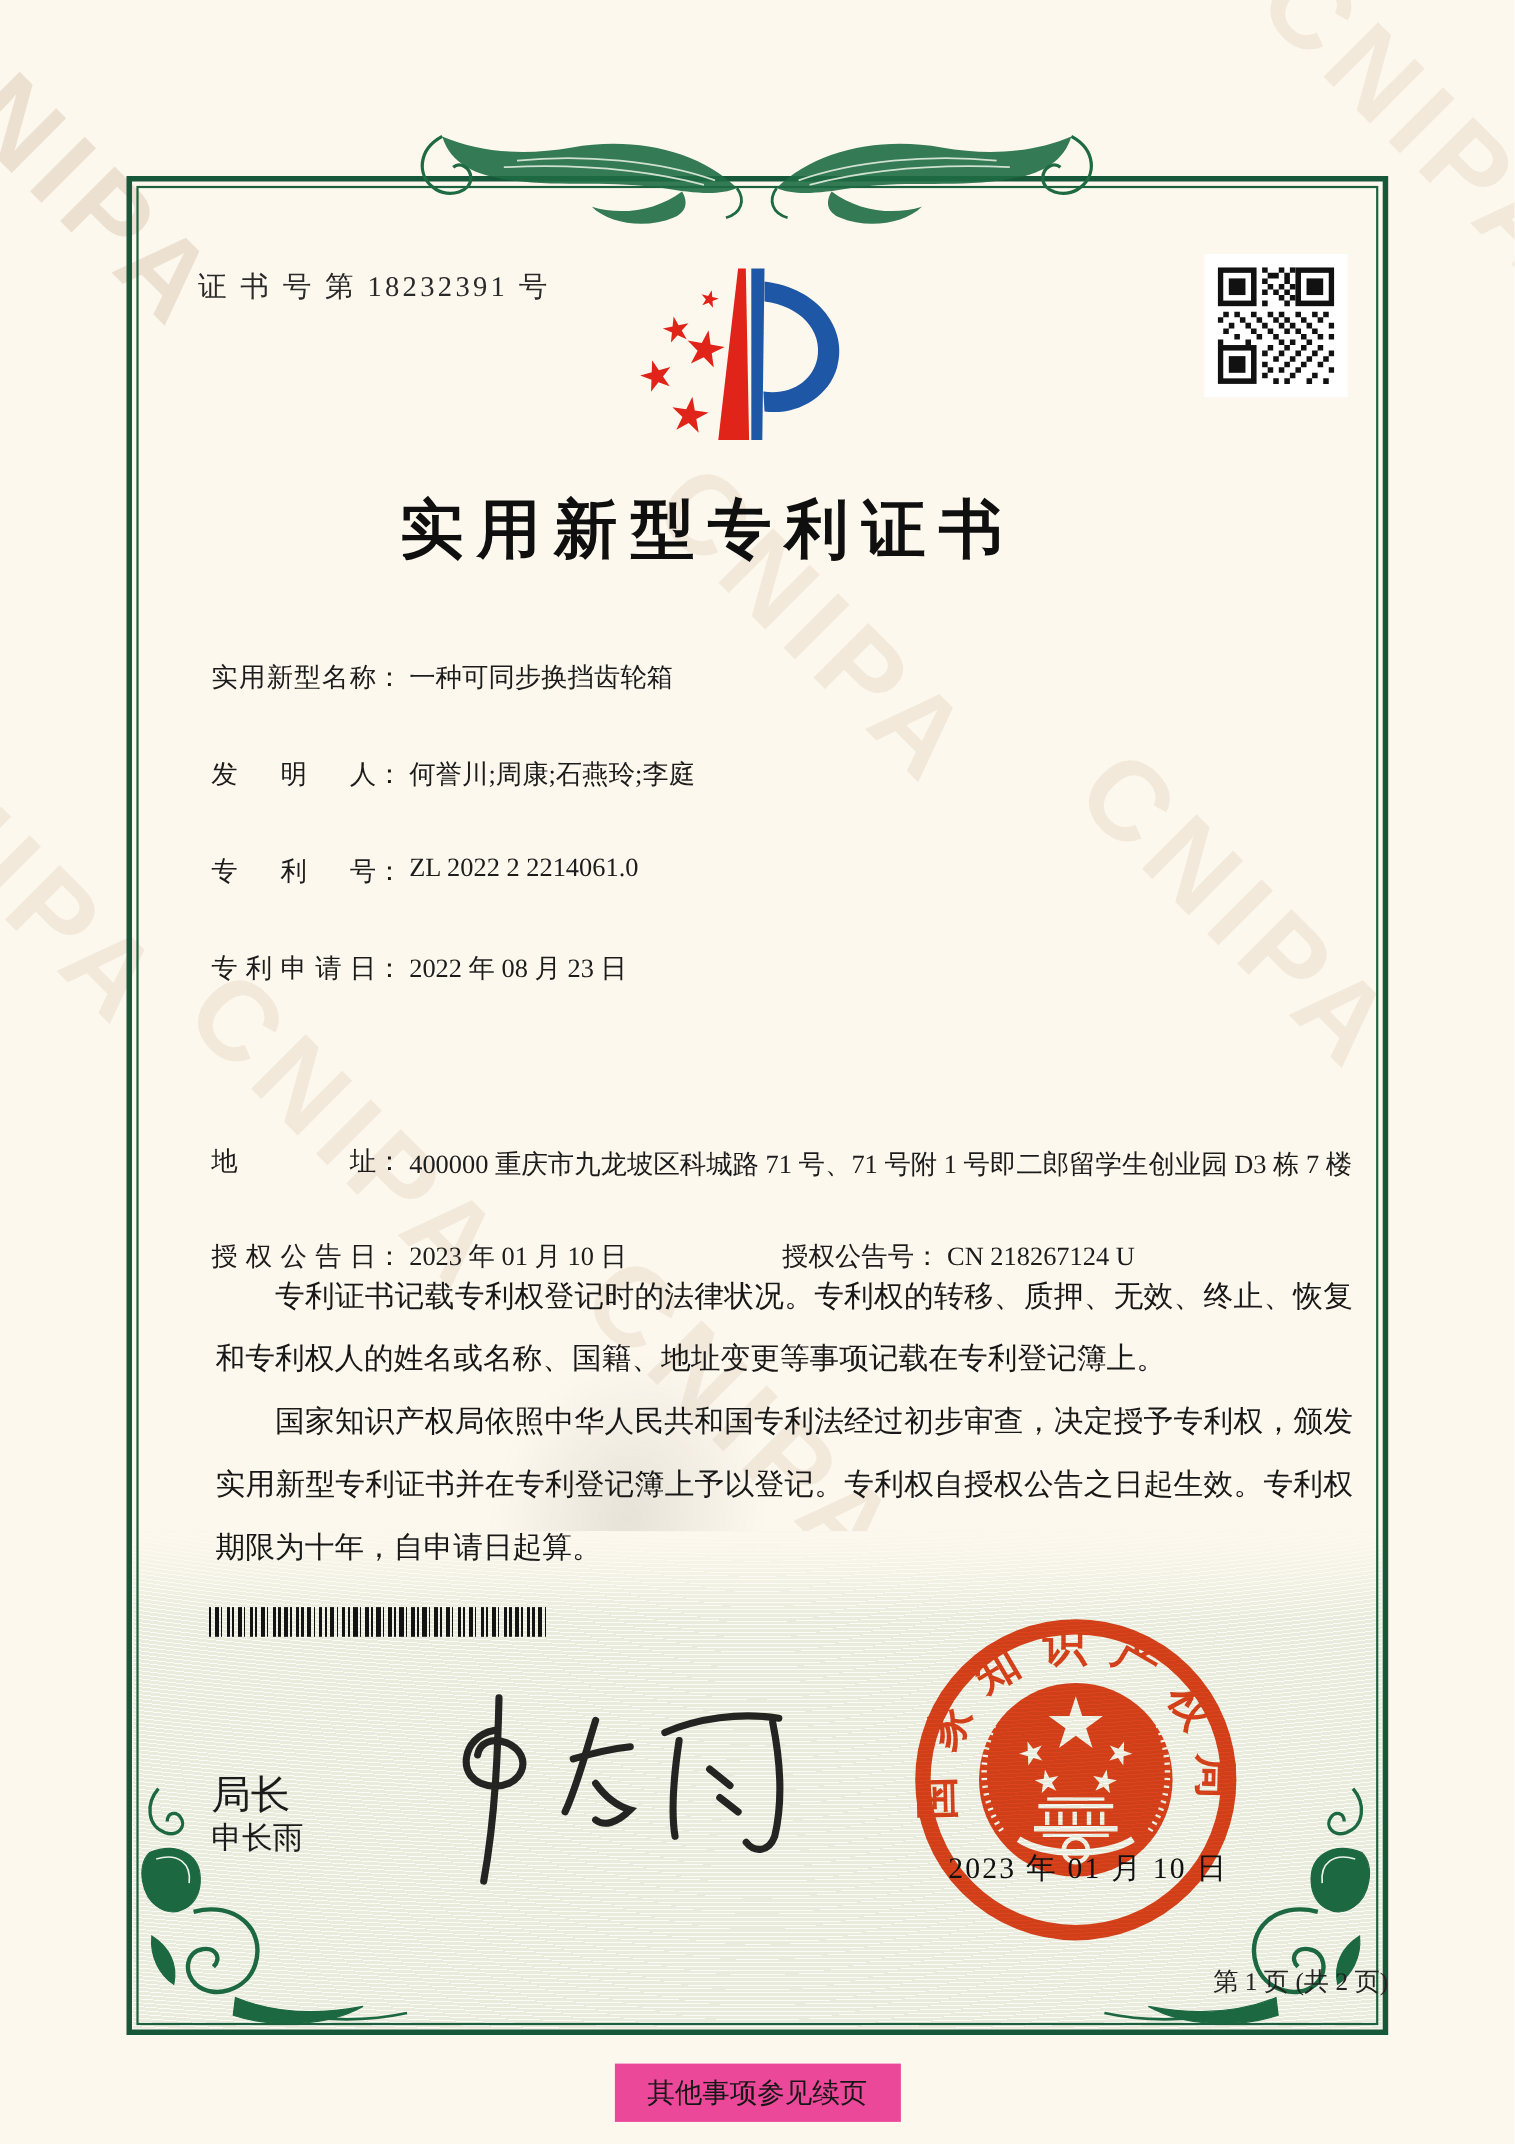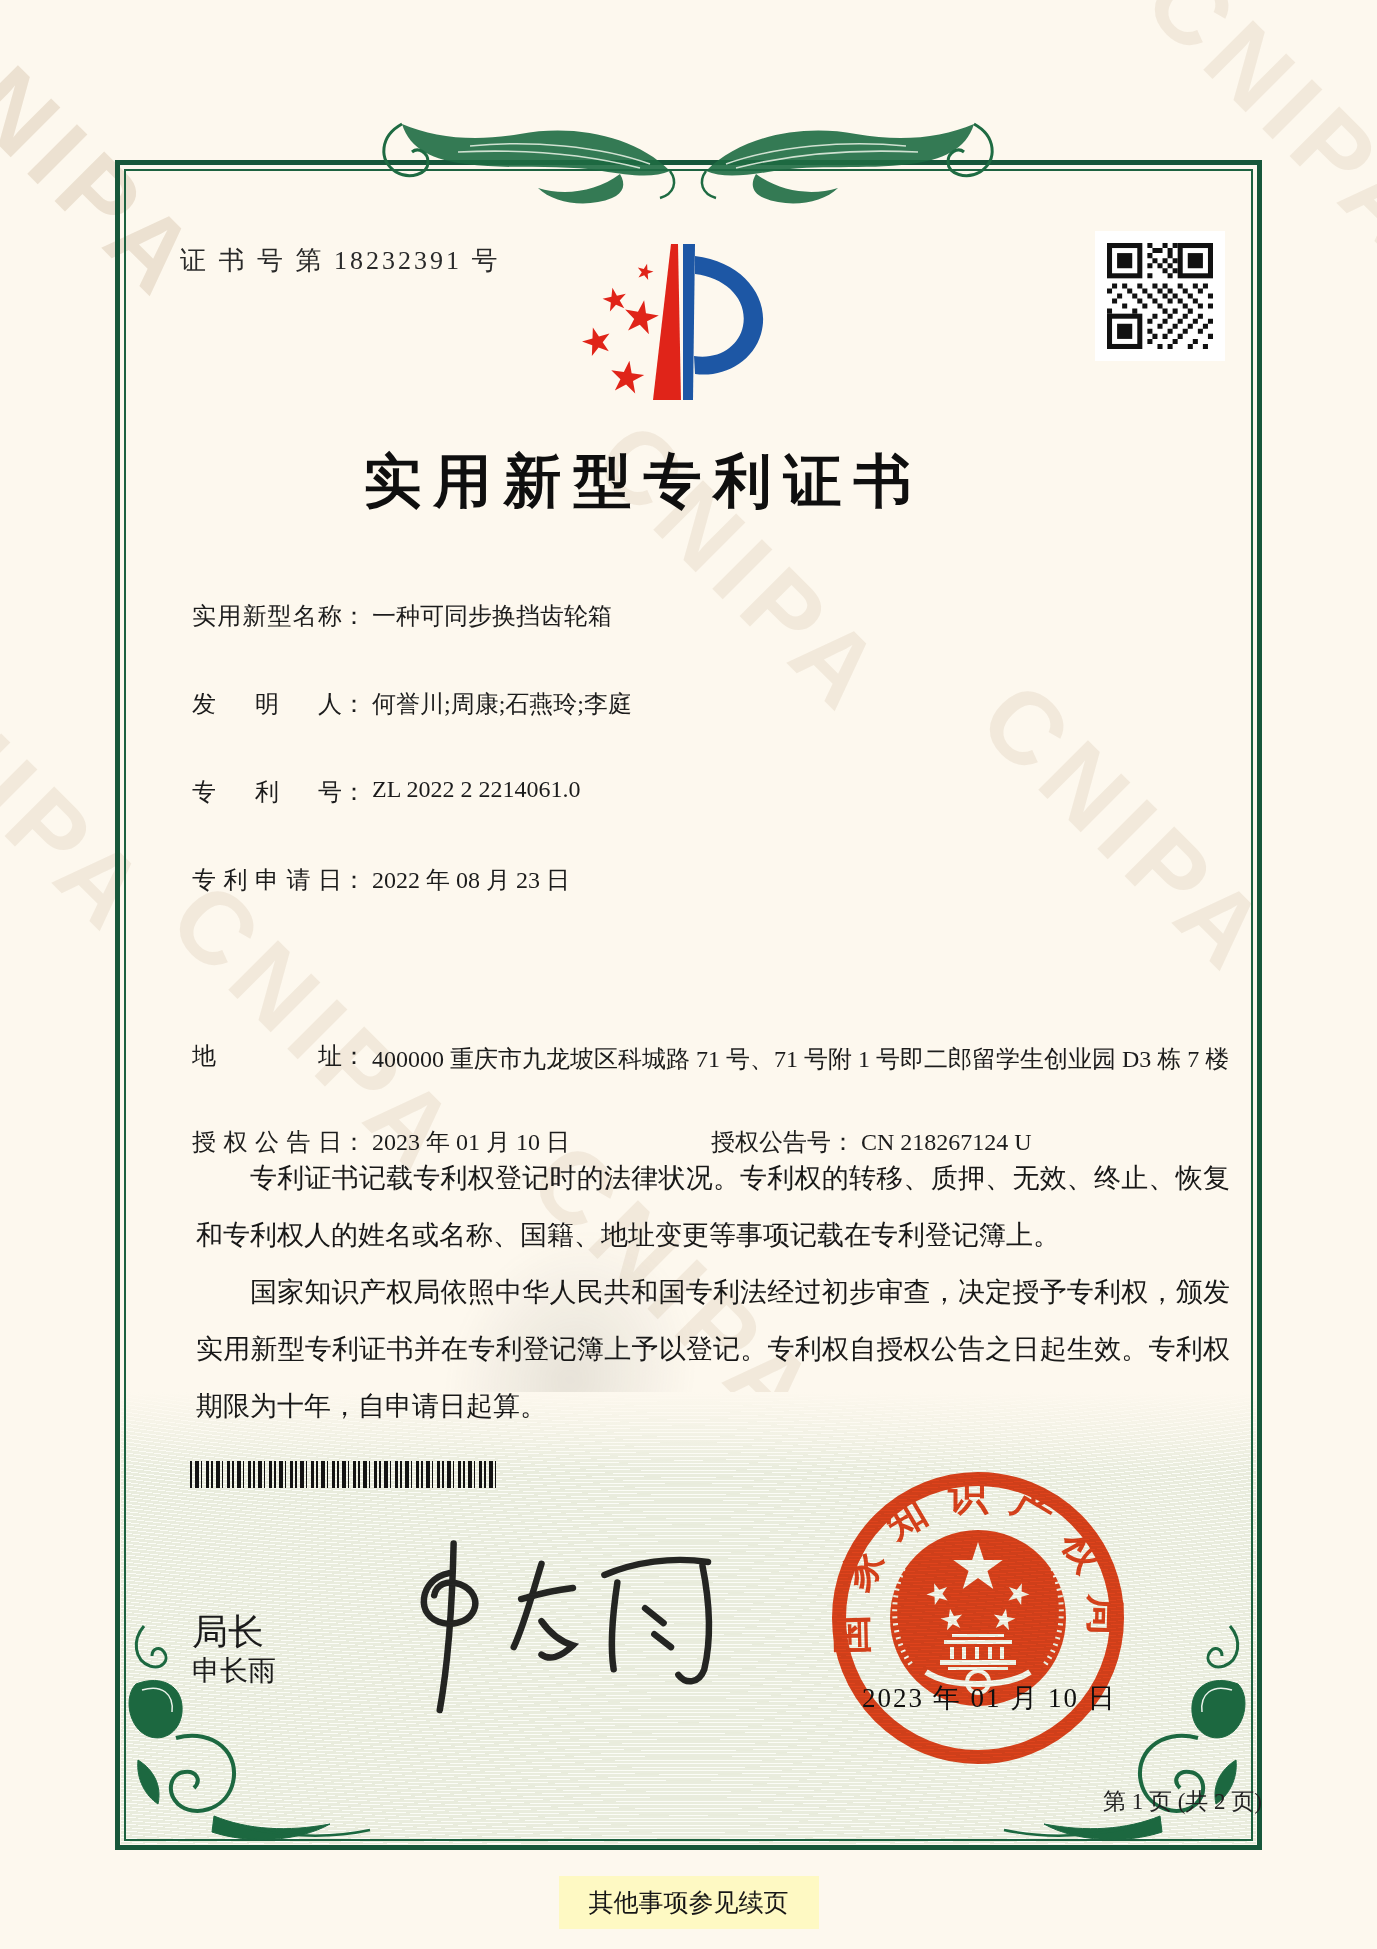--- a/index.html
+++ b/index.html
@@ -50,21 +50,21 @@
        #131313 16px 19px, rgba(0,0,0,0) 19px 21px);}
   .signer-title{position:absolute;left:192px;top:1608px;font-size:36px;
      font-family:"Liberation Sans","DejaVu Sans",sans-serif;color:#1b1b1b;}
   .signer-name{position:absolute;left:192px;top:1652px;font-size:28px;
      font-family:"Liberation Sans","DejaVu Sans",sans-serif;color:#1b1b1b;}
   .signature{position:absolute;left:395px;top:1538px;mix-blend-mode:multiply;}
   .seal{position:absolute;left:828px;top:1466px;mix-blend-mode:multiply;opacity:0.95;}
   .seal-date{position:absolute;left:862px;top:1680px;font-size:27px;letter-spacing:2px;color:#101010;z-index:6;}
   .page-ind{position:absolute;left:115px;top:1786px;width:1147px;text-align:right;font-size:23px;color:#222;}
   .cont-note{position:absolute;left:0;top:1876px;width:1377px;text-align:center;}
-  .cont-note span{display:inline-block;background:#fef9c3;padding:10px 30px;font-size:25px;color:#161616;}
+  .cont-note span{display:inline-block;background:#ec4899;padding:10px 30px;font-size:25px;color:#161616;}
   .ornament{position:absolute;pointer-events:none;}
 </style>
 </head>
 <body>
 
 <div class="page">
 
   <div class="wm" style="left:-30px;top:-15px;">CNIPA</div>
   <div class="wm dim" style="left:1205px;top:-60px;">CNIPA</div>
   <div class="wm dim" style="left:655px;top:400px;">CNIPA</div>

